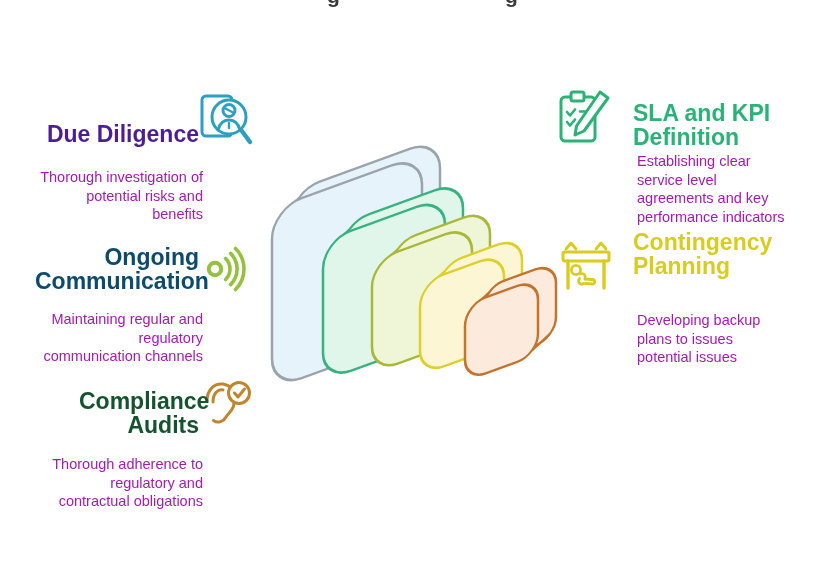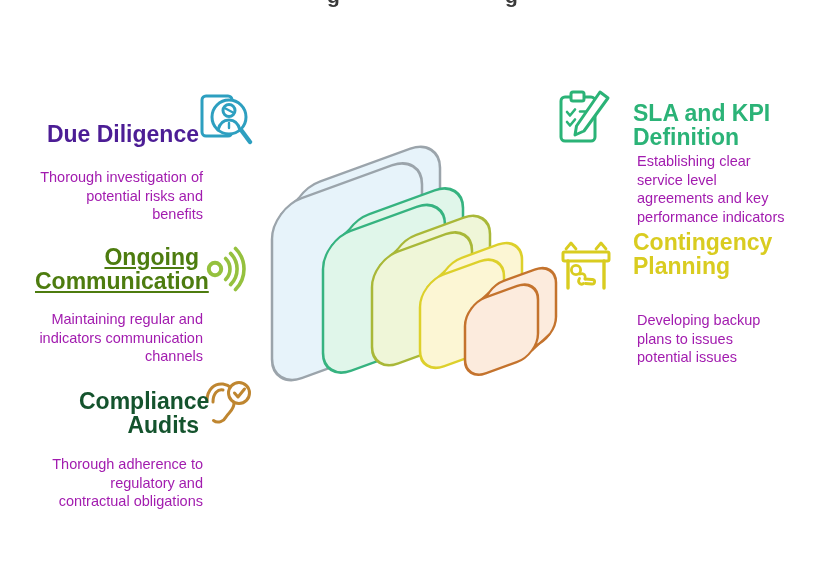--- a/index.html
+++ b/index.html
@@ -106,22 +106,22 @@
 <p class="desc l-align" id="dd-desc">Thorough investigation of potential risks and benefits</p>
 
 <div class="icon" id="oc-icon" style="color: rgb(149, 193, 62);">
   <svg width="50" height="50" viewBox="0 0 50 50">
     <circle cx="10" cy="25" r="6.2" stroke-width="4"></circle>
     <path d="M20.6 14.4 A15 15 0 0 1 20.6 35.6" stroke-width="3.6"></path>
     <path d="M25.6 9.4 A22 22 0 0 1 25.6 40.6" stroke-width="3.6"></path>
     <path d="M30.5 4.5 A29 29 0 0 1 30.5 45.5" stroke-width="3.6"></path>
   </svg>
 </div>
-<h2 class="heading l-align" id="oc-title" style="color: #4d7c0f; text-decoration: underline;">Ongoing Communication</h2>
-<p class="desc l-align" id="oc-desc">Maintaining regular and indicators communication channels</p>
+<h2 class="heading l-align" id="oc-title" style="color: #0c4a6e;">Ongoing Communication</h2>
+<p class="desc l-align" id="oc-desc">Maintaining regular and regulatory communication channels</p>
 
 <div class="icon" id="ca-icon" style="color: rgb(191, 134, 48);">
   <svg width="56" height="54" viewBox="0 0 56 54">
     <path d="M9 22 C9 10 17 4 25 5 C32 6 36 11 37 17"></path>
     <path d="M15 23 C15 14 20 10 25 11"></path>
     <path d="M36 24 C36 31 31 33 28 38 C26 42 20 45 15.5 41.5"></path>
     <circle cx="41" cy="14" r="10.5" fill="#ffffff"></circle>
     <path d="M36.5 14 l3.5 4 l6.5 -8"></path>
   </svg>
 </div>

